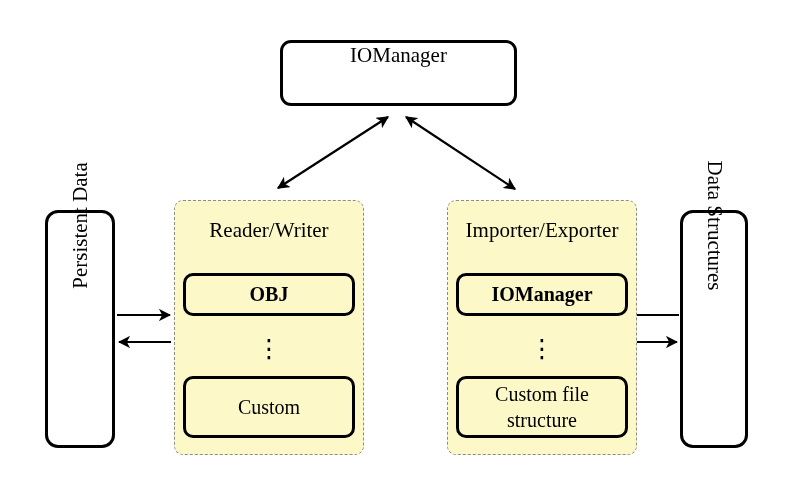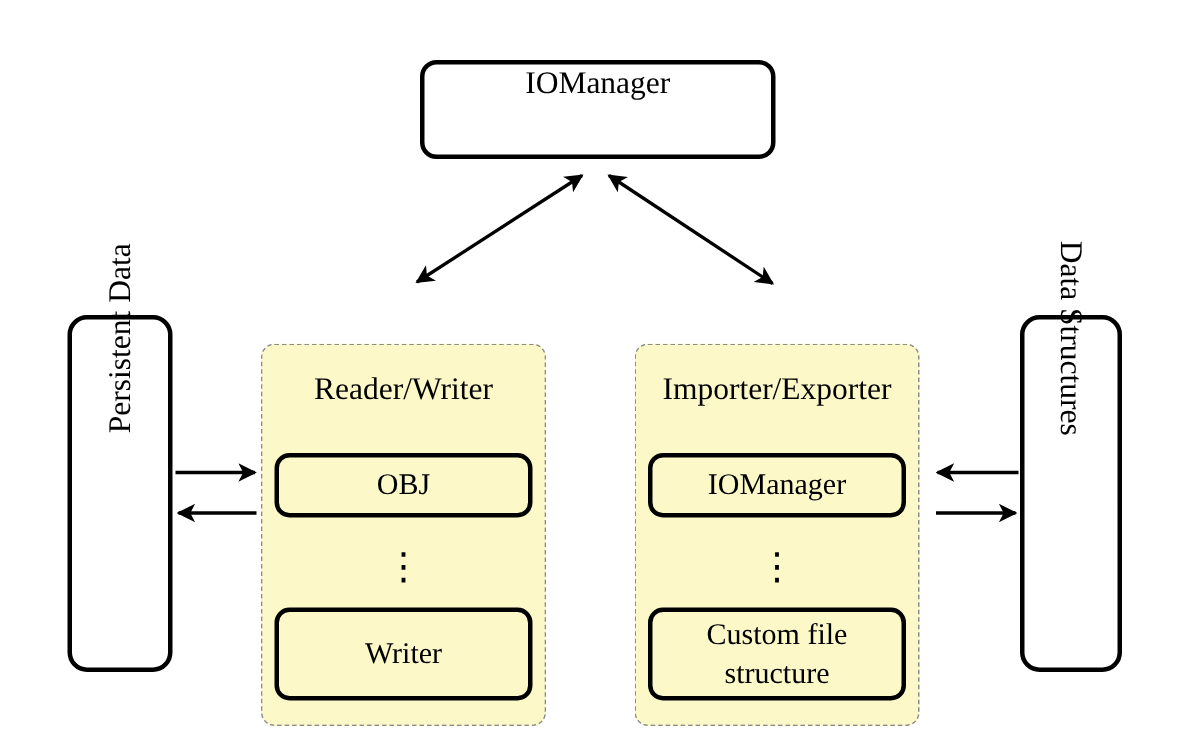--- a/index.html
+++ b/index.html
@@ -44,41 +44,40 @@
   .side-node.right{left:680px;width:68px;}
   .vtext{white-space:nowrap;display:block;}
   .vtext.ccw{transform:rotate(-90deg);}
   .vtext.cw{transform:rotate(90deg);}
   .group{
     position:absolute;top:200px;width:190px;height:255px;
     background:var(--group-fill);
     border:1.6px dashed var(--group-border);
     border-radius:9px;
     box-sizing:border-box;
-    margin-top:29px;
   }
   .group.left{left:174px;}
-  .group.right{left:423px;}
+  .group.right{left:447px;}
   .group-title{
     position:absolute;left:0;right:0;top:17px;
     text-align:center;
     font-size:21px;
   }
   .inner-node{
     position:absolute;left:8px;right:8px;
     background:var(--group-fill);
     border:3px solid var(--node-border);
     border-radius:10px;
     display:flex;flex-direction:column;align-items:center;justify-content:center;
     box-sizing:border-box;
     font-size:20px;
     text-align:center;
     line-height:1.32;
   }
-  .inner-node.first{top:72px;height:43px;}
+  .inner-node.first{top:72px;height:43px;font-weight:bold;}
   .inner-node.second{top:175px;height:62px;}
   .ellipsis{
     position:absolute;left:0;right:0;top:326px;height:42px;
     display:flex;align-items:center;justify-content:center;
     font-family:"DejaVu Sans",sans-serif;
     font-size:25px;
     line-height:1;
   }
   .group .ellipsis{top:126px;}
 </style>
@@ -113,21 +112,21 @@
     <span class="vtext cw">Data Structures</span>
   </div>
 
   <div class="group left">
     <div class="group-title">Reader/Writer</div>
     <div class="inner-node first">
       <span>OBJ</span>
     </div>
     <div class="ellipsis">⋮</div>
     <div class="inner-node second">
-      <span>Writer</span>
+      <span>Custom</span>
     </div>
   </div>
 
   <div class="group right">
     <div class="group-title">Importer/Exporter</div>
     <div class="inner-node first">
       <span>IOManager</span>
     </div>
     <div class="ellipsis">⋮</div>
     <div class="inner-node second">

